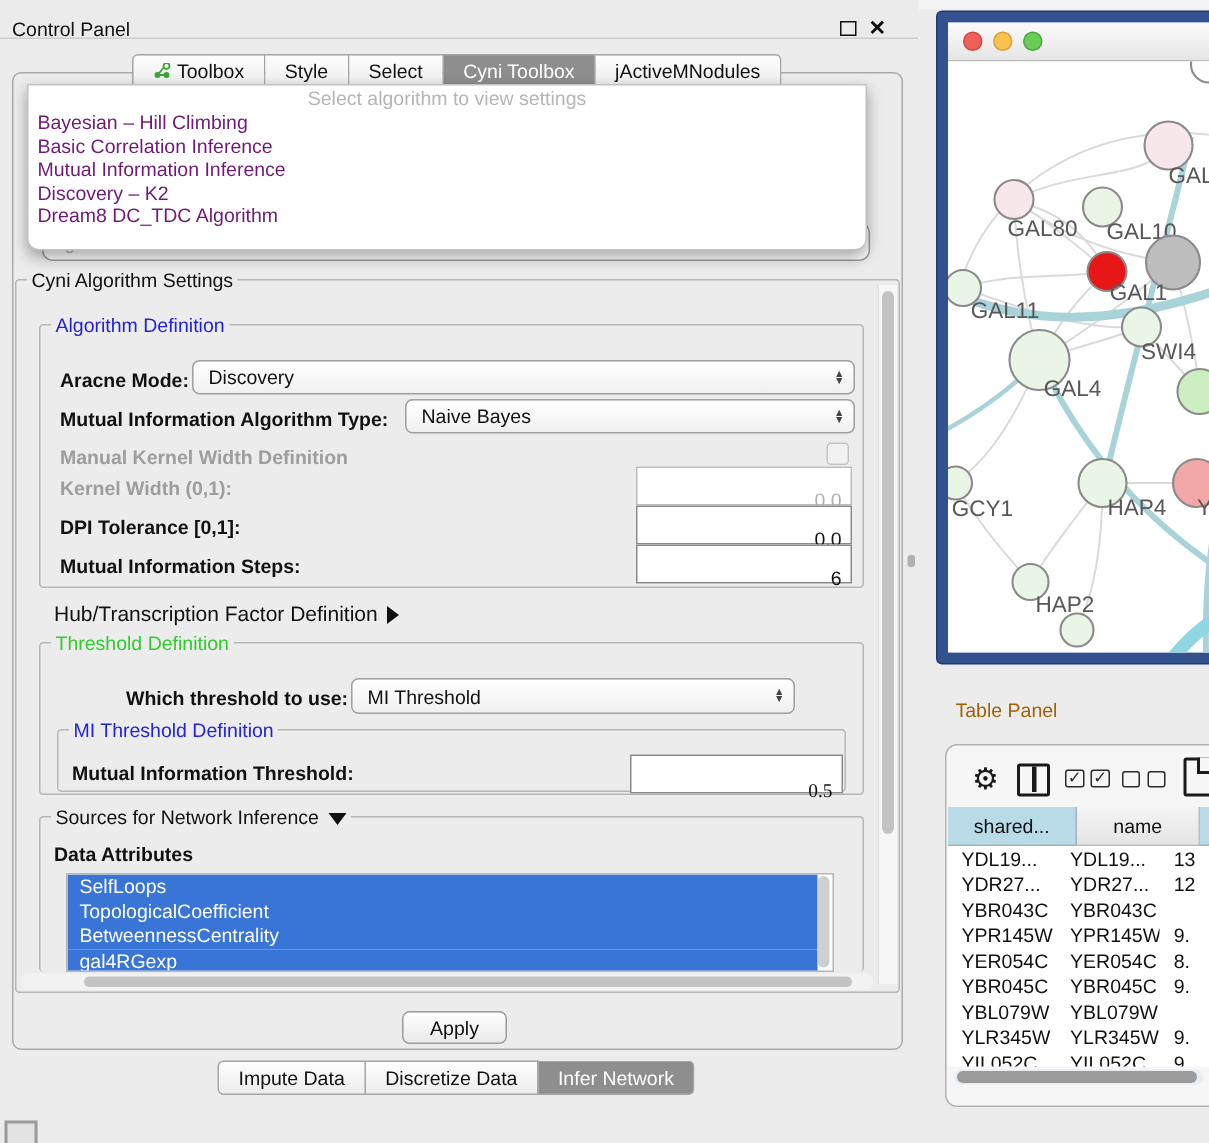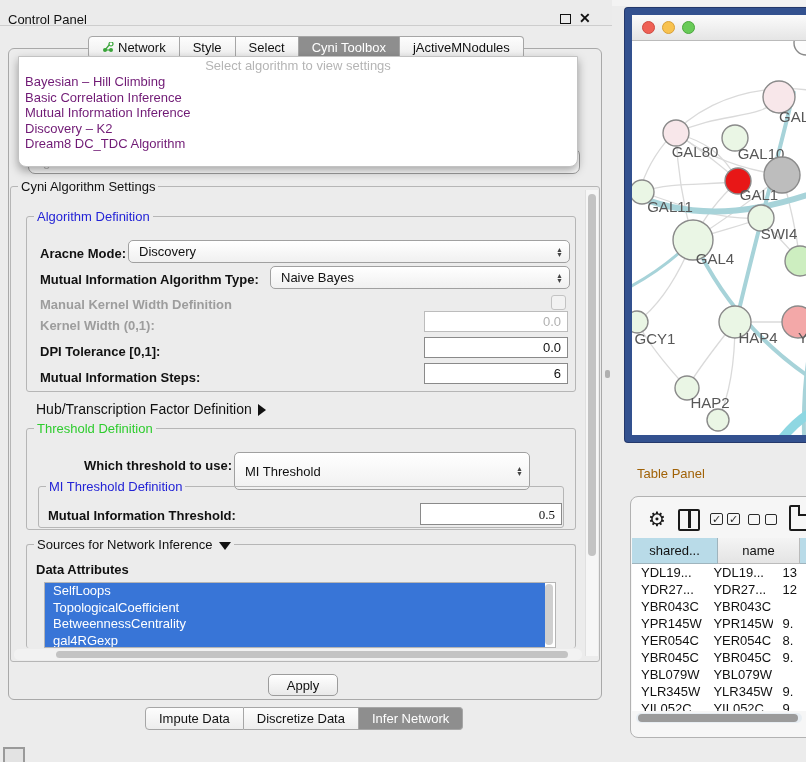--- a/index.html
+++ b/index.html
@@ -59,21 +59,21 @@
 
   #algdef-group { left:26px; top:216px; width:550px; height:176px; }
 
   .lbl { font-size:13px; color:#111; white-space:nowrap; }
   .lbl.dis { color:#9d9d9d; }
 
   .combo { border:1px solid #a0a0a0; border-radius:5px; background:linear-gradient(#ffffff,#f0f0f0);
            font-size:13px; color:#111; padding-left:10px; display:flex; align-items:center; }
   .combo .stepper { margin-left:auto; margin-right:6px; display:flex; flex-direction:column; line-height:5px; font-size:7px; color:#444; }
 
-  .field { border:1px solid #8a8a8a; background:#fff; font-size:13px; color:#111; text-align:right; padding:0 6px; line-height:20px; }
+  .field { border:1px solid #8a8a8a; background:#fff; font-size:13px; color:#111; text-align:right; padding:12px 6px; line-height:20px; }
   .field.dis { border-color:#bcbcbc; color:#b0b0b0; }
 
   .checkbox { width:15px; height:15px; border:1px solid #c3c3c3; border-radius:3px; background:#f2f2f2; }
 
   .arrow-right { display:inline-block; width:0; height:0; border-left:8px solid #111; border-top:6px solid transparent; border-bottom:6px solid transparent; margin-left:6px; vertical-align:-2px; }
   .arrow-down { display:inline-block; width:0; height:0; border-top:8px solid #111; border-left:6px solid transparent; border-right:6px solid transparent; margin-left:6px; vertical-align:-1px; }
 
   #threshold-group { left:26px; top:428px; width:550px; height:102px; }
   #mithr-group { left:38px; top:486px; width:526px; height:42px; }
   #sources-group { left:26px; top:544px; width:550px; height:104px; border-bottom:none; }
@@ -138,21 +138,21 @@
   <div class="abs tabgroup" id="cp-tabs">
     <div class="tab">
       <span class="net-icon">
         <svg width="12" height="11" viewBox="0 0 12 11">
           <line x1="3" y1="8" x2="8" y2="2" stroke="#3aa53a" stroke-width="1.2"></line>
           <line x1="3" y1="8" x2="9" y2="8" stroke="#3aa53a" stroke-width="1.2"></line>
           <circle cx="3" cy="8" r="2" fill="#3aa53a"></circle>
           <circle cx="9" cy="2" r="2" fill="#fff" stroke="#3aa53a" stroke-width="1.2"></circle>
           <circle cx="9" cy="8" r="2" fill="#3aa53a"></circle>
         </svg>
-      </span><span>Network</span>
+      </span><span>Toolbox</span>
     </div>
     <div class="tab">Style</div>
     <div class="tab">Select</div>
     <div class="tab sel">Cyni Toolbox</div>
     <div class="tab">jActiveMNodules</div>
   </div>
 
   <div class="abs" id="main-panel"></div>
 
   <div class="abs" id="hidden-combo">gal-filtered.sif default node</div>
@@ -211,21 +211,21 @@
   <div class="abs field" style="left:424px; top:363px; width:144px; height:21px;">6</div>
 
   <div class="abs lbl" style="left:36px; top:401px; font-size:14px;">
     <span>Hub/Transcription Factor Definition</span><span class="arrow-right"></span>
   </div>
 
   <div class="abs group" id="threshold-group"></div>
   <span class="gtitle green" style="left:34px; top:421px;">Threshold Definition</span>
 
   <div class="abs lbl b" style="left:84px; top:458px;">Which threshold to use:</div>
-  <div class="abs combo" style="left:234px; top:452px; width:296px; height:38px;">
+  <div class="abs combo" style="left:234px; top:452px; width:296px; height:24px;">
     <span>MI Threshold</span>
     <span class="stepper">
         <span>▲</span>
         <span>▼</span>
       </span>
   </div>
 
   <div class="abs group" id="mithr-group"></div>
   <span class="gtitle blue" style="left:46px; top:479px;">MI Threshold Definition</span>
   <div class="abs lbl b" style="left:48px; top:508px;">Mutual Information Threshold:</div>

